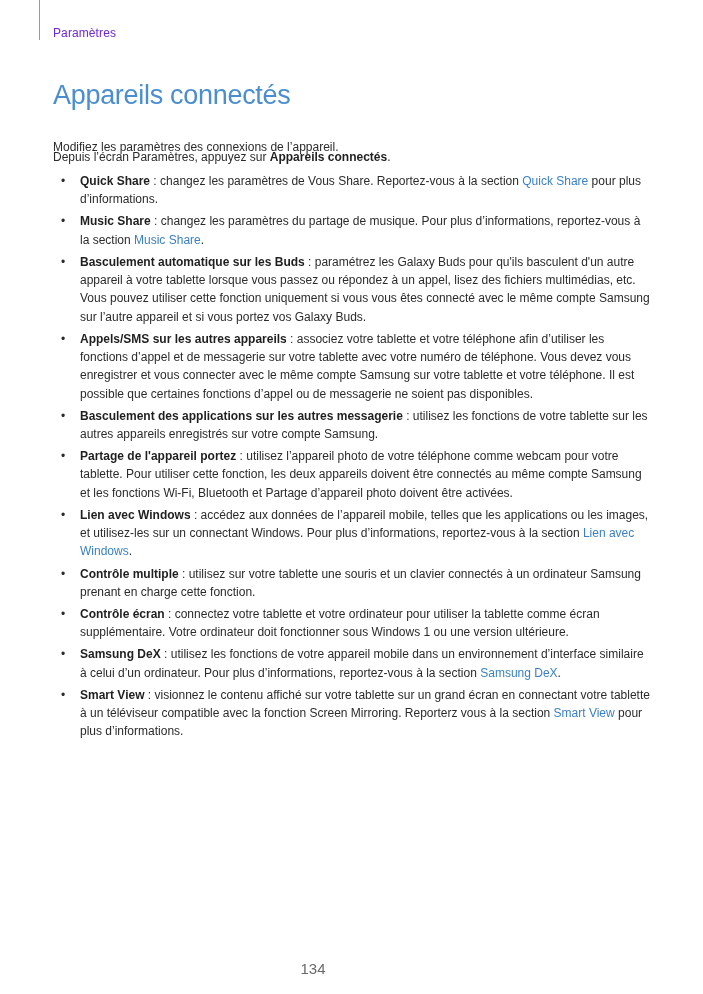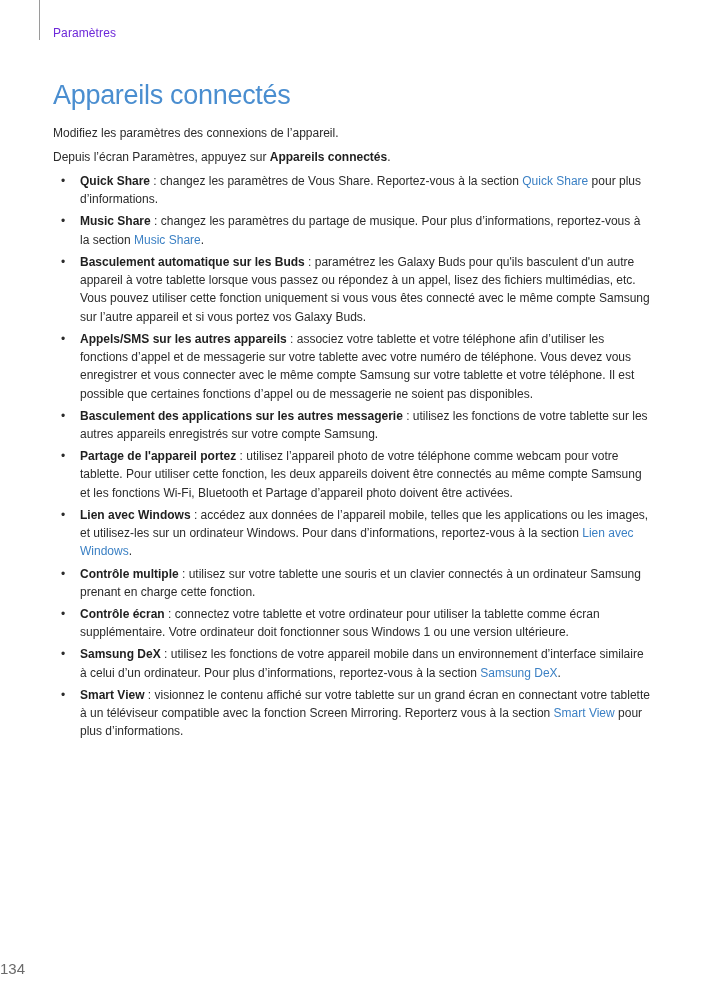--- a/index.html
+++ b/index.html
@@ -43,21 +43,21 @@
     }
     .intro {
       position: absolute;
       left: 53px;
       width: 600px;
       font-size: 12px;
       line-height: 18px;
       color: #2b2b2b;
       margin: 0;
     }
-    .intro-1 { top: 124px; }
+    .intro-1 { top: 138px; }
     .intro-2 { top: 148px; }
     .bold { font-weight: bold; color: #1f1f1f; }
     .link { color: #3b80c4; }
     .bullets {
       position: absolute;
       left: 53px;
       top: 172px;
       width: 598px;
       margin: 0;
       padding: 0;
@@ -75,20 +75,21 @@
       position: absolute;
       left: 8px;
       top: 0;
       font-size: 12px;
     }
     .page-number {
       position: absolute;
       left: 0;
       width: 626px;
       top: 960px;
+      text-align: center;
       font-size: 15px;
       color: #6a6a6a;
     }
   </style>
 </head>
 <body>
 
 <div class="header-rule"></div>
 <div class="header-label">Paramètres</div>
 
@@ -103,21 +104,21 @@
   <li><span class="bullet-dot">•</span><span class="bold">Music Share</span><span> : changez les paramètres du partage de musique. Pour plus d’informations, reportez-vous à la section </span><span class="link">Music Share</span><span>.</span></li>
 
   <li><span class="bullet-dot">•</span><span class="bold">Basculement automatique sur les Buds</span><span> : paramétrez les Galaxy Buds pour qu'ils basculent d'un autre appareil à votre tablette lorsque vous passez ou répondez à un appel, lisez des fichiers multimédias, etc. Vous pouvez utiliser cette fonction uniquement si vous vous êtes connecté avec le même compte Samsung sur l’autre appareil et si vous portez vos Galaxy Buds.</span></li>
 
   <li><span class="bullet-dot">•</span><span class="bold">Appels/SMS sur les autres appareils</span><span> : associez votre tablette et votre téléphone afin d’utiliser les fonctions d’appel et de messagerie sur votre tablette avec votre numéro de téléphone. Vous devez vous enregistrer et vous connecter avec le même compte Samsung sur votre tablette et votre téléphone. Il est possible que certaines fonctions d’appel ou de messagerie ne soient pas disponibles.</span></li>
 
   <li><span class="bullet-dot">•</span><span class="bold">Basculement des applications sur les autres messagerie</span><span> : utilisez les fonctions de votre tablette sur les autres appareils enregistrés sur votre compte Samsung.</span></li>
 
   <li><span class="bullet-dot">•</span><span class="bold">Partage de l'appareil portez</span><span> : utilisez l’appareil photo de votre téléphone comme webcam pour votre tablette. Pour utiliser cette fonction, les deux appareils doivent être connectés au même compte Samsung et les fonctions Wi-Fi, Bluetooth et Partage d’appareil photo doivent être activées.</span></li>
 
-  <li><span class="bullet-dot">•</span><span class="bold">Lien avec Windows</span><span> : accédez aux données de l’appareil mobile, telles que les applications ou les images, et utilisez-les sur un ordinateur Windows. Pour dans d’informations, reportez-vous à la section </span><span class="link">Lien avec Windows</span><span>.</span></li>
+  <li><span class="bullet-dot">•</span><span class="bold">Lien avec Windows</span><span> : accédez aux données de l’appareil mobile, telles que les applications ou les images, et utilisez-les sur un connectant Windows. Pour plus d’informations, reportez-vous à la section </span><span class="link">Lien avec Windows</span><span>.</span></li>
 
   <li><span class="bullet-dot">•</span><span class="bold">Contrôle multiple</span><span> : utilisez sur votre tablette une souris et un clavier connectés à un ordinateur Samsung prenant en charge cette fonction.</span></li>
 
   <li><span class="bullet-dot">•</span><span class="bold">Contrôle écran</span><span> : connectez votre tablette et votre ordinateur pour utiliser la tablette comme écran supplémentaire. Votre ordinateur doit fonctionner sous Windows 1 ou une version ultérieure.</span></li>
 
   <li><span class="bullet-dot">•</span><span class="bold">Samsung DeX</span><span> : utilisez les fonctions de votre appareil mobile dans un environnement d’interface similaire à celui d’un ordinateur. Pour plus d’informations, reportez-vous à la section </span><span class="link">Samsung DeX</span><span>.</span></li>
 
   <li><span class="bullet-dot">•</span><span class="bold">Smart View</span><span> : visionnez le contenu affiché sur votre tablette sur un grand écran en connectant votre tablette à un téléviseur compatible avec la fonction Screen Mirroring. Reporterz vous à la section </span><span class="link">Smart View</span><span> pour plus d’informations.</span></li>
 </ul>
 

